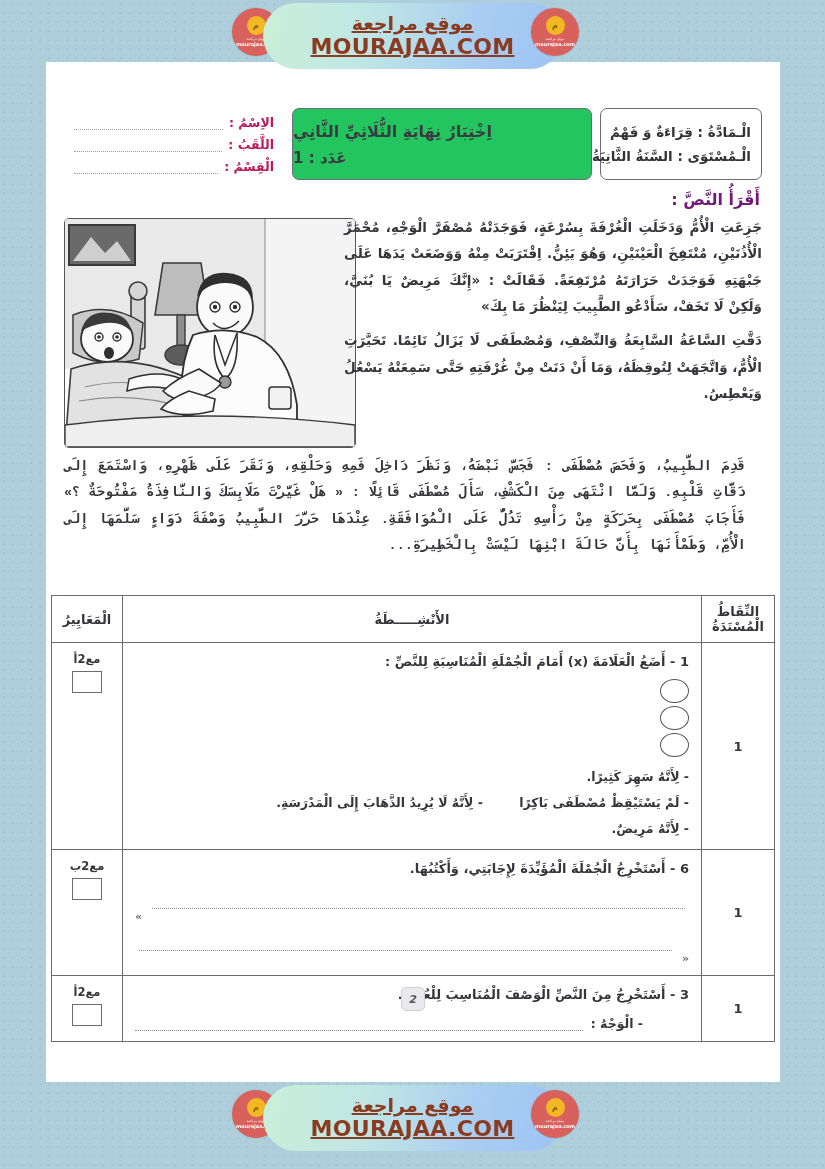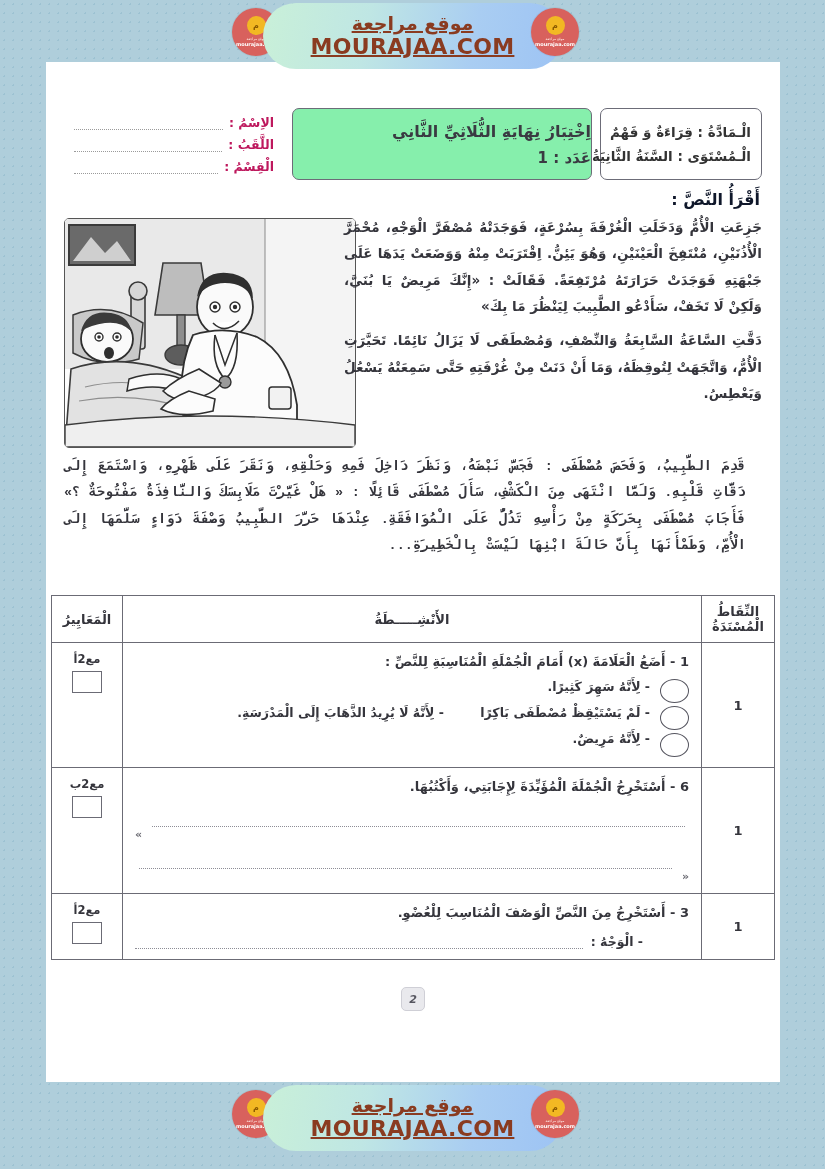--- a/index.html
+++ b/index.html
@@ -79,36 +79,36 @@
     box-sizing:border-box;background:#fff;
     display:flex;flex-direction:column;justify-content:center;
   }
   .hdr-subject{
     width:162px;padding:4px 10px;gap:8px;
   }
   .hdr-subject .line{
     font-size:13.5px;color:#333;white-space:nowrap;font-weight:bold;
   }
   .hdr-title{
-    width:300px;margin:0 8px;background:#86efac;
-    align-items:flex-start;gap:8px;
+    width:300px;margin:0 8px;background:#22c55e;
+    align-items:flex-end;gap:8px;
   }
   .hdr-title .t1{font-size:16px;font-weight:bold;color:#3a3a42;white-space:nowrap;}
   .hdr-title .t2{font-size:15px;font-weight:bold;color:#3a3a42;}
   .hdr-ident{
     flex:1;padding:4px 10px;gap:7px;border:none;
   }
   .ident-row{display:flex;align-items:flex-end;gap:6px;font-size:12.5px;color:#be185d;}
   .ident-label{white-space:nowrap;font-weight:bold;}
   .ident-rule{flex:1;border-bottom:1.5px dotted #9a9a9a;height:10px;}
 
   
   .read-prompt{
     position:absolute;right:20px;top:128px;
-    font-size:16px;font-weight:bold;color:#0f172a;
+    font-size:16px;font-weight:bold;color:#701a75;
   }
 
   
   .passage-zone{
     position:absolute;left:18px;right:18px;top:152px;height:350px;
   }
   .illus{
     position:absolute;right:auto;left:0;top:4px;
     width:290px;height:228px;
     border:1.5px solid #555;border-radius:5px;overflow:hidden;background:#fff;
@@ -147,21 +147,21 @@
   td.points-cell{text-align:center;vertical-align:middle;font-size:13px;}
   td.criteria-cell{text-align:center;vertical-align:top;padding-top:9px;}
   .crit-label{font-size:11.5px;color:#35353c;margin-bottom:5px;}
   .crit-box{
     width:28px;height:20px;border:1.2px solid #6b6b75;margin:0 auto;
     background:#fff;
   }
   td.activity-cell{padding:7px 12px 10px 12px;direction:rtl;}
 
   .q-title{font-size:13px;line-height:1.8;margin-bottom:4px;text-align:right;}
-  .opt-wrap{display:flex;flex-direction:row;align-items:flex-start;gap:10px;}
+  .opt-wrap{display:flex;flex-direction:column;align-items:flex-start;gap:10px;}
   .opt-bubbles{display:flex;flex-direction:column;gap:3px;padding-top:2px;}
   .bubble{
     width:27px;height:22px;border:1.4px solid #55555f;border-radius:50%;
     background:#fff;
   }
   .opt-texts{flex:1;display:flex;flex-direction:column;gap:5px;text-align:right;}
   .opt-line{font-size:12.5px;line-height:1.65;}
   .opt-line .stem{margin-left:32px;}
   .dotline{
     border-bottom:1.6px dotted #8d8d96;height:1px;margin:14px 4px 14px 4px;

